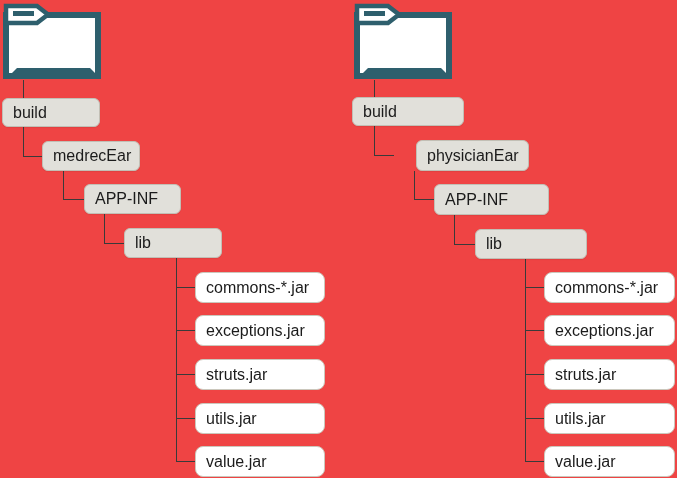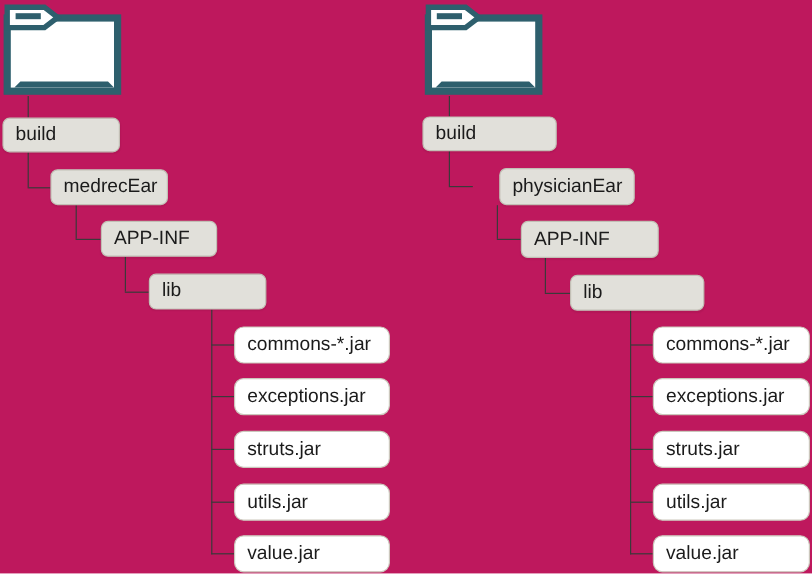--- a/index.html
+++ b/index.html
@@ -5,21 +5,21 @@
   html, body {
     margin: 0;
     padding: 0;
     background: #ffffff;
     font-family: "Liberation Sans", sans-serif;
   }
   .canvas {
     position: relative;
     width: 677px;
     height: 478px;
-    background: #be185d;
+    background: #ef4444;
     overflow: hidden;
   }
   .folder-svg {
     position: absolute;
     display: block;
   }
   .line {
     position: absolute;
     background: #3a3a3a;
   }

